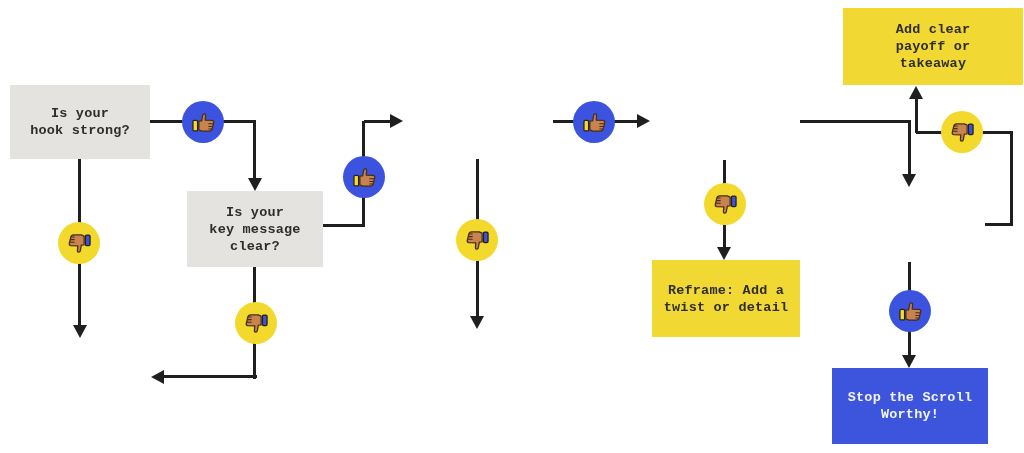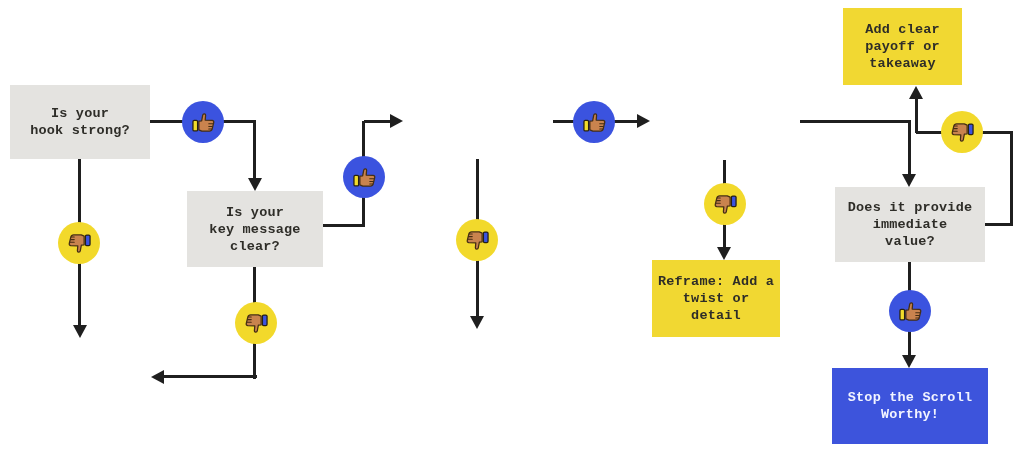--- a/index.html
+++ b/index.html
@@ -15,22 +15,22 @@
   }
   .node.gray{background:#e4e3e0;}
   .node.yellow{background:#f1d832;}
   .node.blue{background:#3d54dc;color:#f2f4ff;}
   #n-hook   {left:10px;  top:85px;  width:140px;height:74px;}
   #n-key    {left:187px; top:191px; width:136px;height:76px;}
   #n-rewrite{left:10px;  top:338px; width:141px;height:76px;}
   #n-visuals{left:403px; top:84px;  width:150px;height:75px;}
   #n-simplify{left:403px;top:329px; width:150px;height:77px;}
   #n-fresh  {left:650px; top:83px;  width:150px;height:77px;}
-  #n-reframe{left:652px; top:260px; width:128px;height:77px;}
-  #n-payoff {left:843px; top:8px;   width:119px;height:77px;}
+  #n-reframe{left:652px; top:260px; width:148px;height:77px;}
+  #n-payoff {left:843px; top:8px;   width:180px;height:77px;}
   #n-value  {left:835px; top:187px; width:150px;height:75px;}
   #n-stop   {left:832px; top:368px; width:156px;height:76px;}
   
   .seg{position:absolute;background:#1f1f1f;}
   #s1a{left:150px;top:120px;width:105px;height:3px;}
   #s1b{left:253px;top:120px;width:3px;height:60px;}
   #s2 {left:78px; top:159px;width:3px;height:167px;}
   #s3a{left:253px;top:267px;width:3px;height:112px;}
   #s3b{left:164px;top:375px;width:93px;height:3px;}
   #s4a{left:323px;top:224px;width:41px;height:3px;}
@@ -189,23 +189,18 @@
   </div>
   <div class="node yellow" id="n-reframe">
     <span>Reframe: Add a
 twist or detail</span>
   </div>
   <div class="node yellow" id="n-payoff">
     <span>Add clear
 payoff or
 takeaway</span>
   </div>
-  <div class="node gray" id="n-value">
-    <span>Does it provide
-immediate
-value?</span>
-  </div>
   <div class="node blue" id="n-stop">
     <span>Stop the Scroll
 Worthy!</span>
   </div>
 
 </div>
 
 </body></html>

